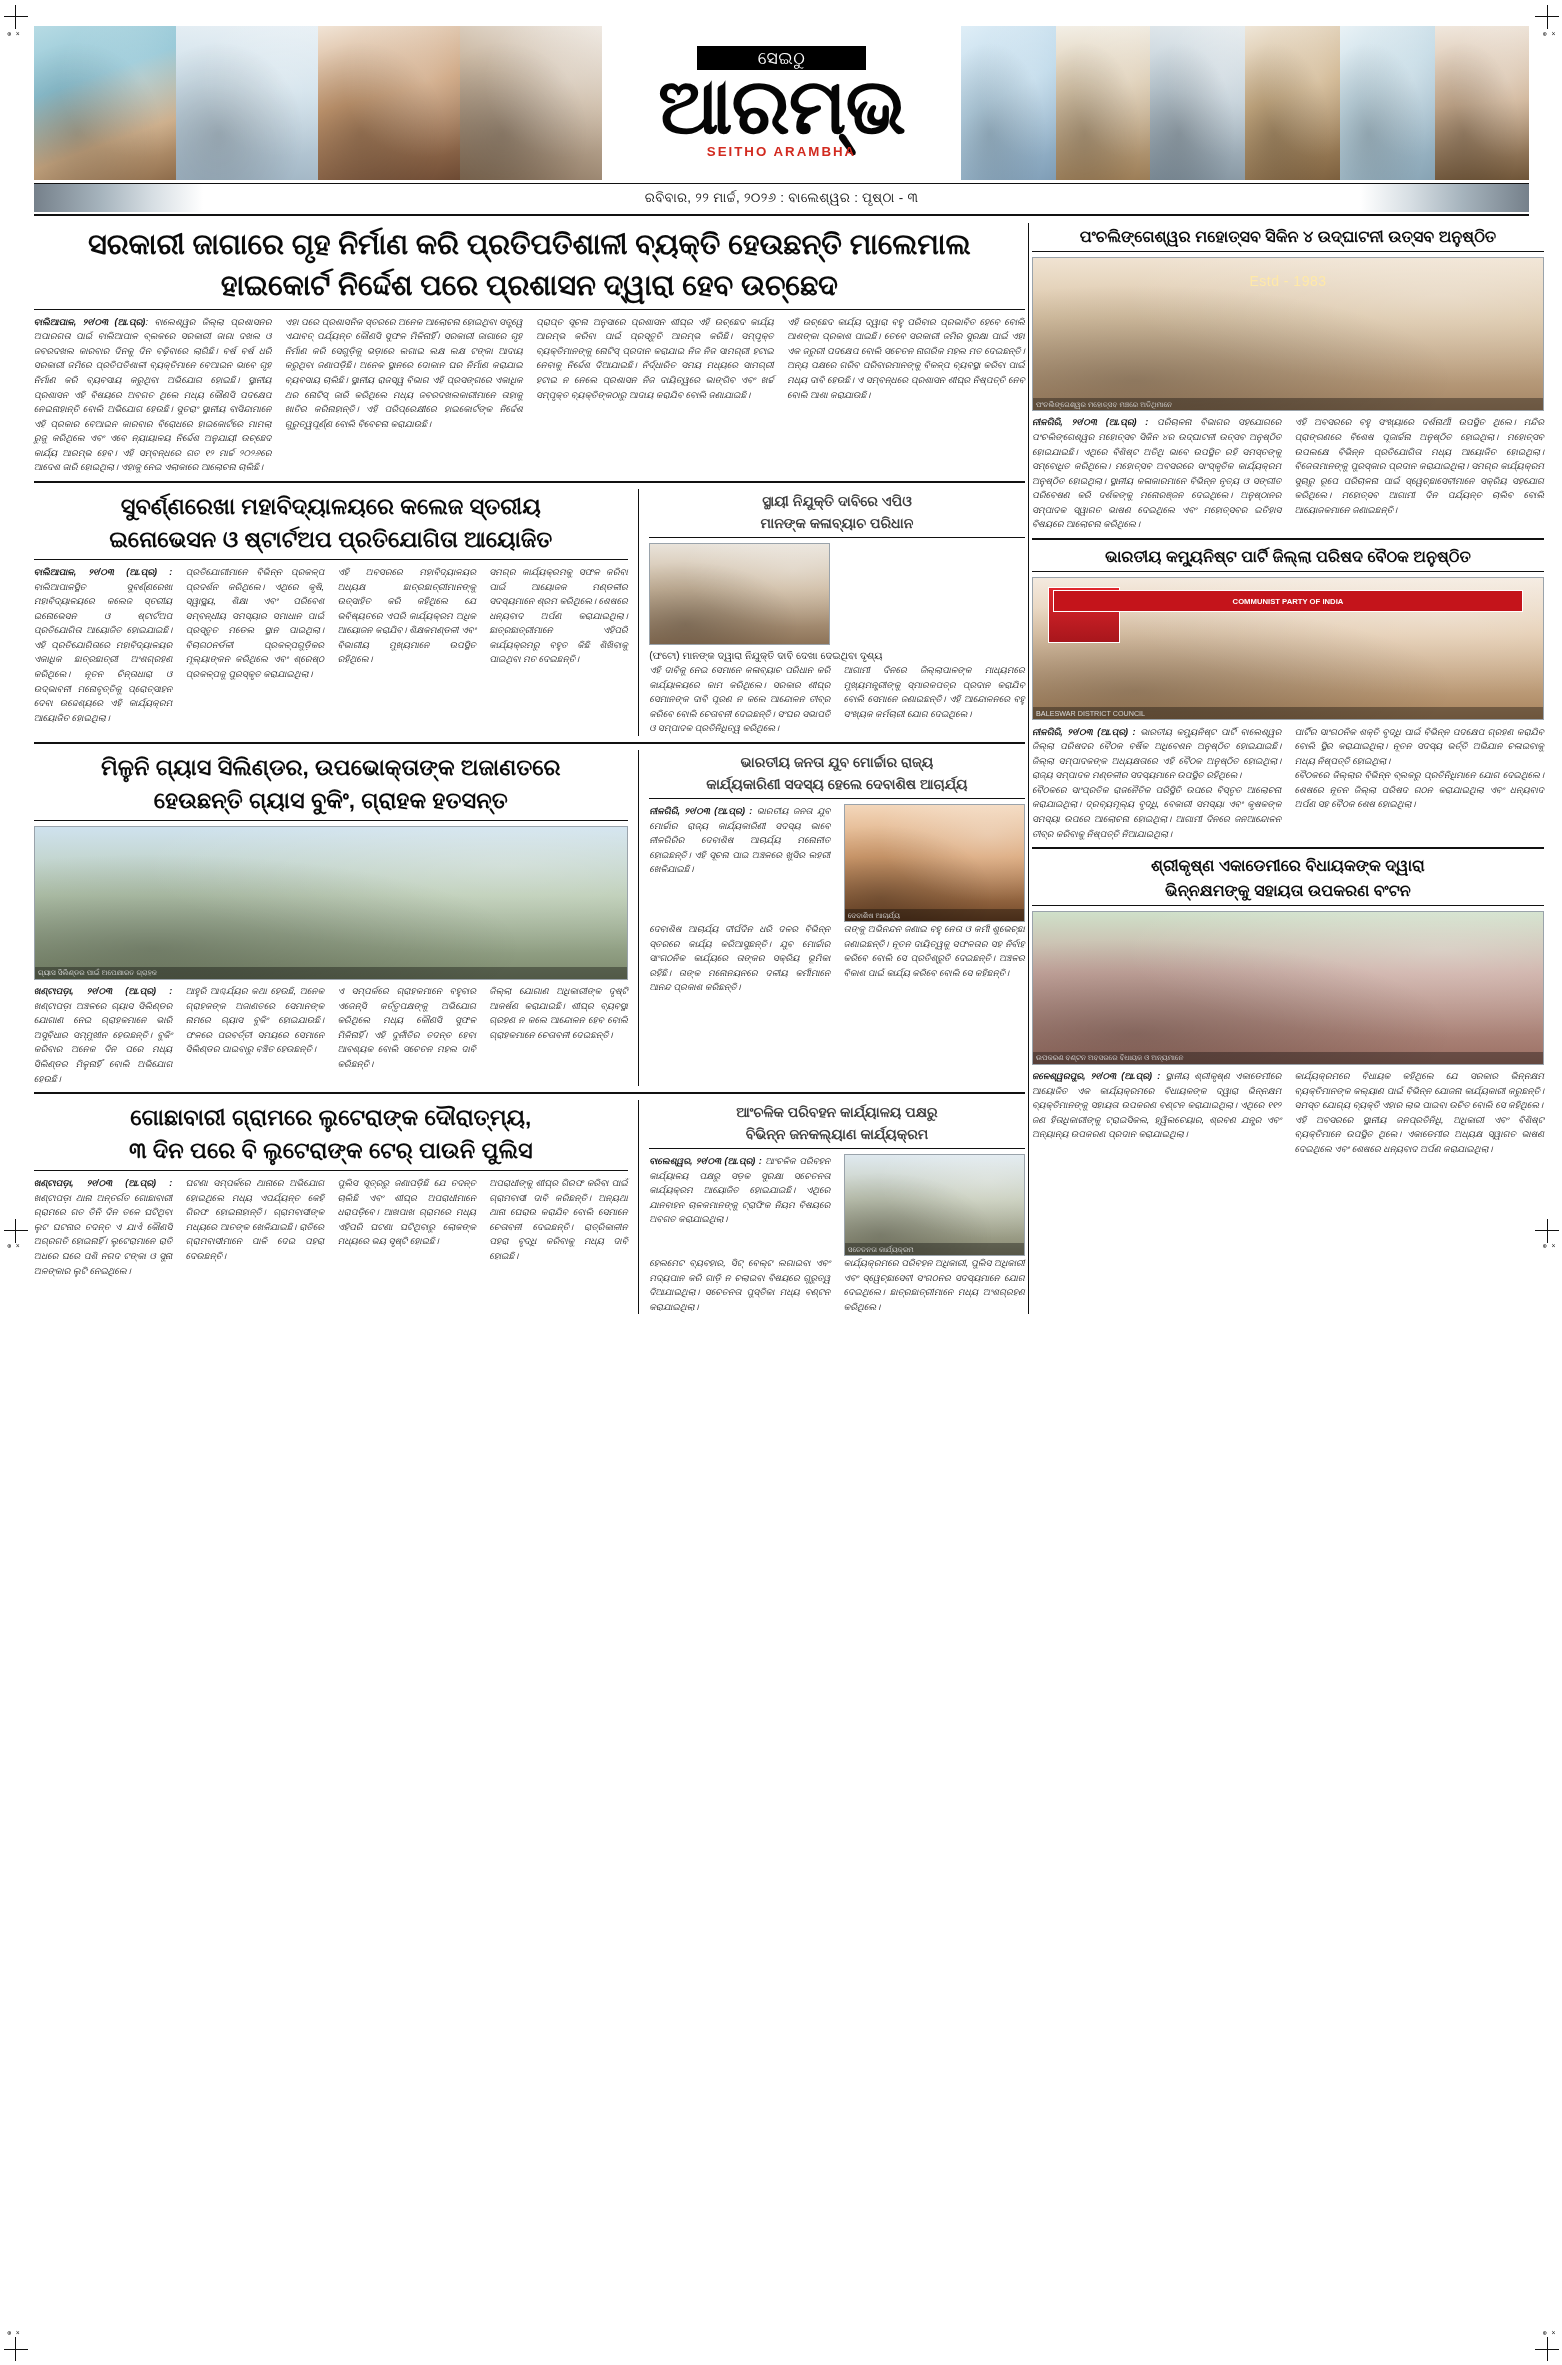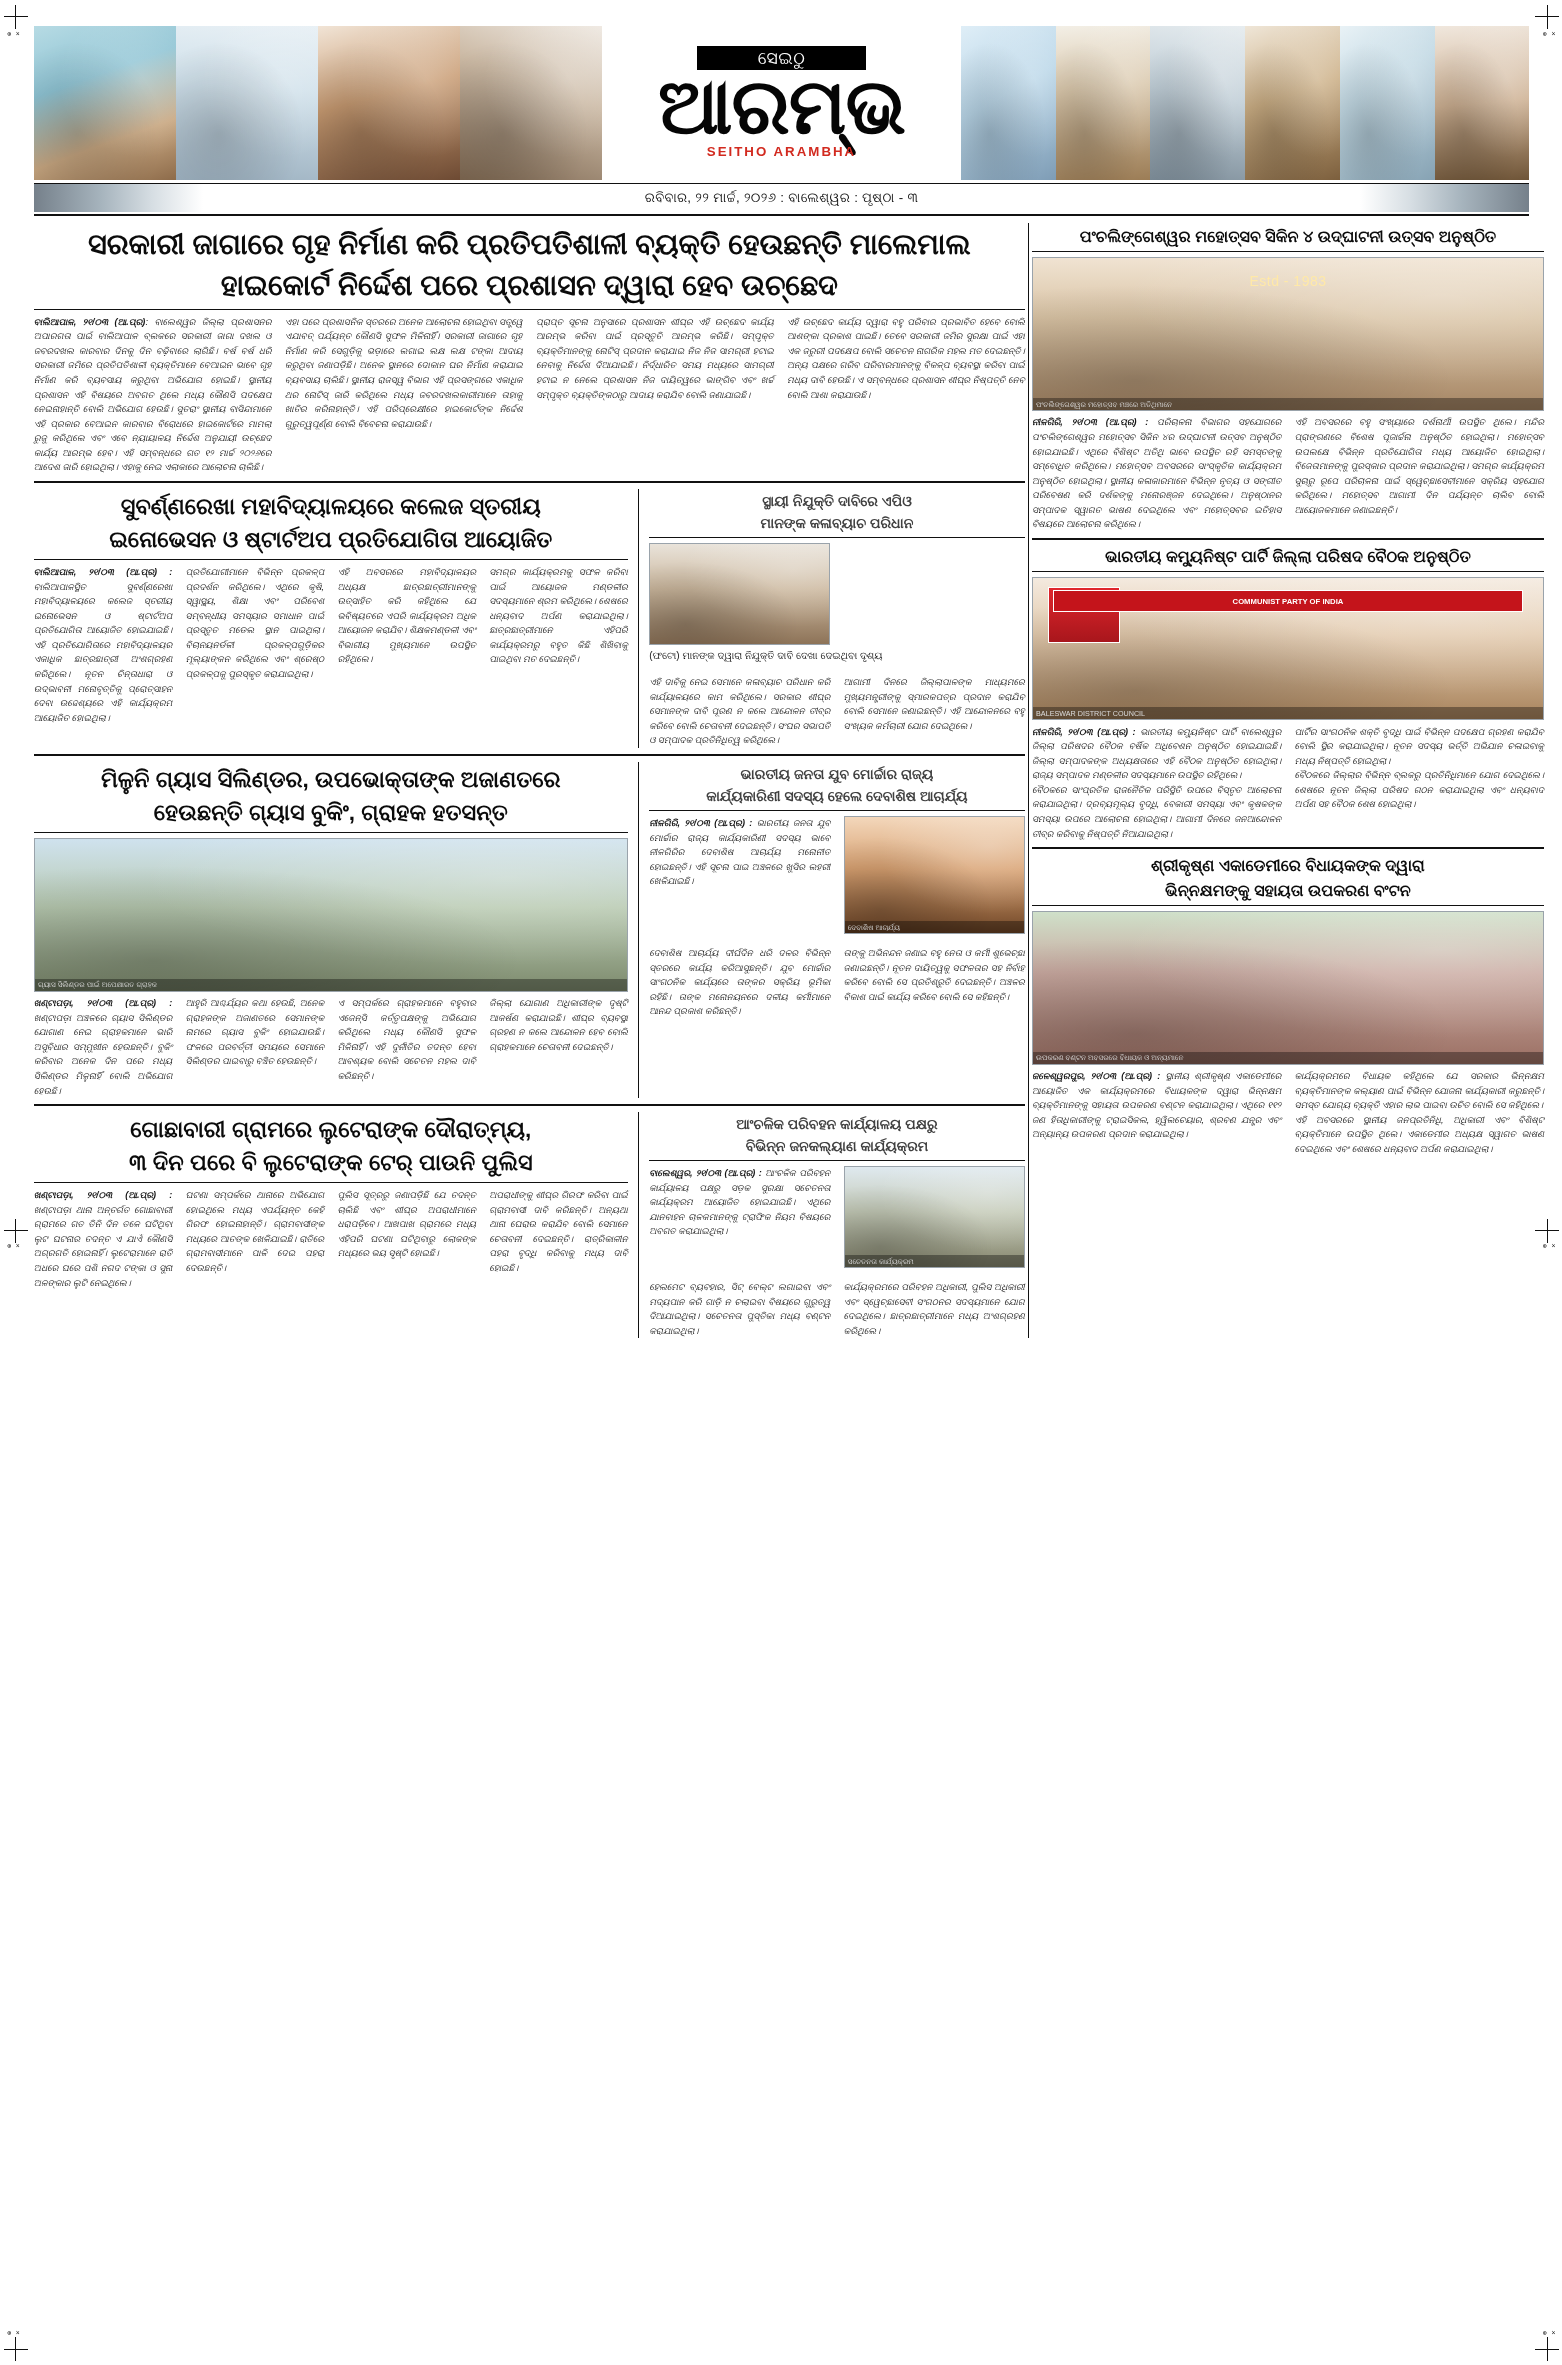--- a/index.html
+++ b/index.html
@@ -195,21 +195,21 @@
     background:linear-gradient(180deg,#e0262c,#a8161c); z-index:3; border:0.5px solid #fff;
   }
   .estd{
     position:absolute; left:50%; top:10%; transform:translateX(-50%);
     color:#ffe9a8; font-size:14px; z-index:3; letter-spacing:0.5px;
   }
   .subcap{
     font-size:10px; line-height:1.5; text-align:justify; margin-top:3.1px; color:#141414;
   }
   .block{ margin-bottom: 6.1px; }
-  .mt6{margin-top:12px;}
+  .mt6{margin-top:0;}
 </style>
 </head>
 <body>
 
 <div class="page">
 
   <div class="cropmark cm-tl"></div>
   <div class="cropmark cm-tr"></div>
   <div class="cropmark cm-bl"></div>
   <div class="cropmark cm-br"></div>
@@ -283,21 +283,21 @@
 
         <div>
           <h2 class="head-l">ସୁବର୍ଣ୍ଣରେଖା ମହାବିଦ୍ୟାଳୟରେ କଲେଜ ସ୍ତରୀୟ</h2>
           <h2 class="head-l">ଇନୋଭେସନ ଓ ଷ୍ଟାର୍ଟଅପ ପ୍ରତିଯୋଗିତା ଆୟୋଜିତ</h2>
           <div class="hr-thin"></div>
           <div class="cols c4">
             <div class="bt">
               <p><span class="lead">ବାଲିଆପାଳ, ୨୧/୦୩ (ଆ.ପ୍ର) :</span> <span>ବାଲିଆପାଳସ୍ଥିତ ସୁବର୍ଣ୍ଣରେଖା ମହାବିଦ୍ୟାଳୟରେ କଲେଜ ସ୍ତରୀୟ ଇନୋଭେସନ ଓ ଷ୍ଟାର୍ଟଅପ ପ୍ରତିଯୋଗିତା ଆୟୋଜିତ ହୋଇଯାଇଛି। ଏହି ପ୍ରତିଯୋଗିତାରେ ମହାବିଦ୍ୟାଳୟର ଏକାଧିକ ଛାତ୍ରଛାତ୍ରୀ ଅଂଶଗ୍ରହଣ କରିଥିଲେ। ନୂତନ ଚିନ୍ତାଧାରା ଓ ଉଦ୍ଭାବନୀ ମନୋବୃତ୍ତିକୁ ପ୍ରୋତ୍ସାହନ ଦେବା ଉଦ୍ଦେଶ୍ୟରେ ଏହି କାର୍ଯ୍ୟକ୍ରମ ଆୟୋଜିତ ହୋଇଥିଲା।</span></p>
             </div>
             <div class="bt">
-              <p>ପ୍ରତିଯୋଗୀମାନେ ବିଭିନ୍ନ ପ୍ରକଳ୍ପ ପ୍ରଦର୍ଶନ କରିଥିଲେ। ଏଥିରେ କୃଷି, ସ୍ୱାସ୍ଥ୍ୟ, ଶିକ୍ଷା ଏବଂ ପରିବେଶ ସମ୍ବନ୍ଧୀୟ ସମସ୍ୟାର ସମାଧାନ ପାଇଁ ପ୍ରସ୍ତୁତ ମଡେଲ ସ୍ଥାନ ପାଇଥିଲା। ବିଚାନୟନର୍ଡଳୀ ପ୍ରକଳ୍ପଗୁଡ଼ିକର ମୂଲ୍ୟାଙ୍କନ କରିଥିଲେ ଏବଂ ଶ୍ରେଷ୍ଠ ପ୍ରକଳ୍ପକୁ ପୁରସ୍କୃତ କରାଯାଇଥିଲା।</p>
+              <p>ପ୍ରତିଯୋଗୀମାନେ ବିଭିନ୍ନ ପ୍ରକଳ୍ପ ପ୍ରଦର୍ଶନ କରିଥିଲେ। ଏଥିରେ କୃଷି, ସ୍ୱାସ୍ଥ୍ୟ, ଶିକ୍ଷା ଏବଂ ପରିବେଶ ସମ୍ବନ୍ଧୀୟ ସମସ୍ୟାର ସମାଧାନ ପାଇଁ ପ୍ରସ୍ତୁତ ମଡେଲ ସ୍ଥାନ ପାଇଥିଲା। ବିଚାଗଠନର୍ଡଳୀ ପ୍ରକଳ୍ପଗୁଡ଼ିକର ମୂଲ୍ୟାଙ୍କନ କରିଥିଲେ ଏବଂ ଶ୍ରେଷ୍ଠ ପ୍ରକଳ୍ପକୁ ପୁରସ୍କୃତ କରାଯାଇଥିଲା।</p>
             </div>
             <div class="bt">
               <p>ଏହି ଅବସରରେ ମହାବିଦ୍ୟାଳୟର ଅଧ୍ୟକ୍ଷ ଛାତ୍ରଛାତ୍ରୀମାନଙ୍କୁ ଉତ୍ସାହିତ କରି କହିଥିଲେ ଯେ ଭବିଷ୍ୟତରେ ଏପରି କାର୍ଯ୍ୟକ୍ରମ ଅଧିକ ଆୟୋଜନ କରାଯିବ। ଶିକ୍ଷକମଣ୍ଡଳୀ ଏବଂ ବିଭାଗୀୟ ମୁଖ୍ୟମାନେ ଉପସ୍ଥିତ ରହିଥିଲେ।</p>
             </div>
             <div class="bt">
               <p>ସମଗ୍ର କାର୍ଯ୍ୟକ୍ରମକୁ ସଫଳ କରିବା ପାଇଁ ଆୟୋଜକ ମଣ୍ଡଳୀର ସଦସ୍ୟମାନେ ଶ୍ରମ କରିଥିଲେ। ଶେଷରେ ଧନ୍ୟବାଦ ଅର୍ପଣ କରାଯାଇଥିଲା। ଛାତ୍ରଛାତ୍ରୀମାନେ ଏହିପରି କାର୍ଯ୍ୟକ୍ରମରୁ ବହୁତ କିଛି ଶିଖିବାକୁ ପାଇଥିବା ମତ ଦେଇଛନ୍ତି।</p>
             </div>
           </div>
         </div>
 

